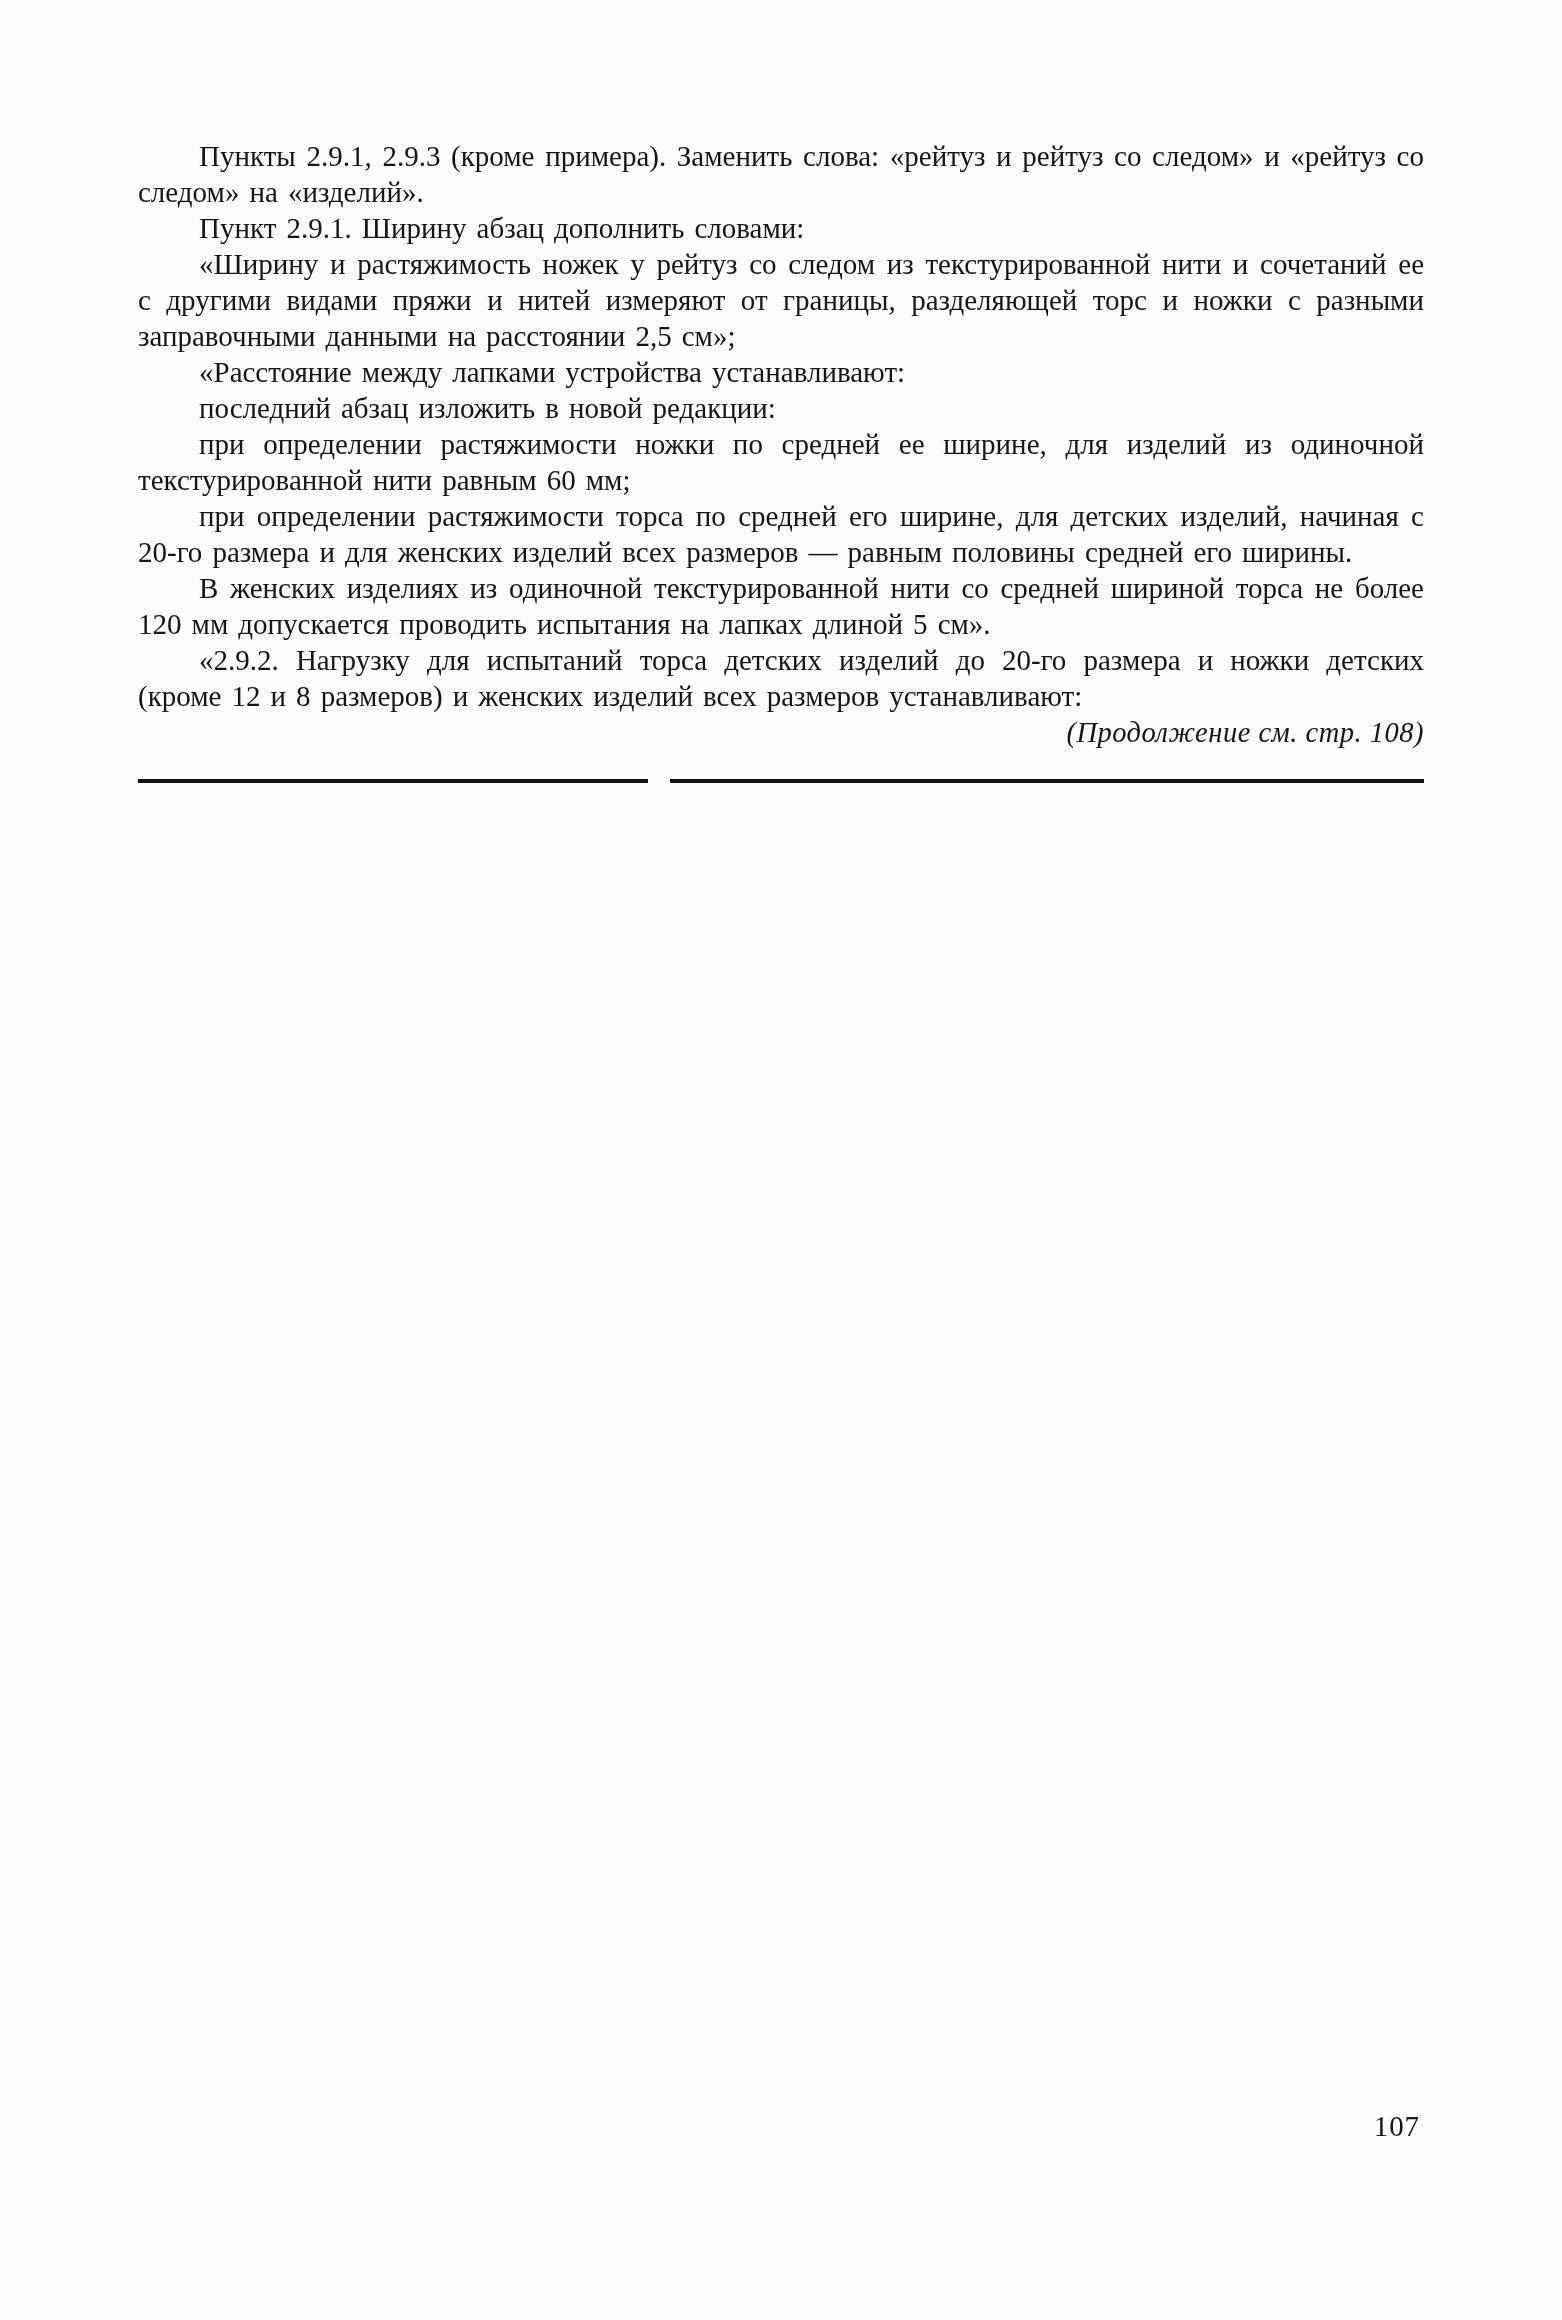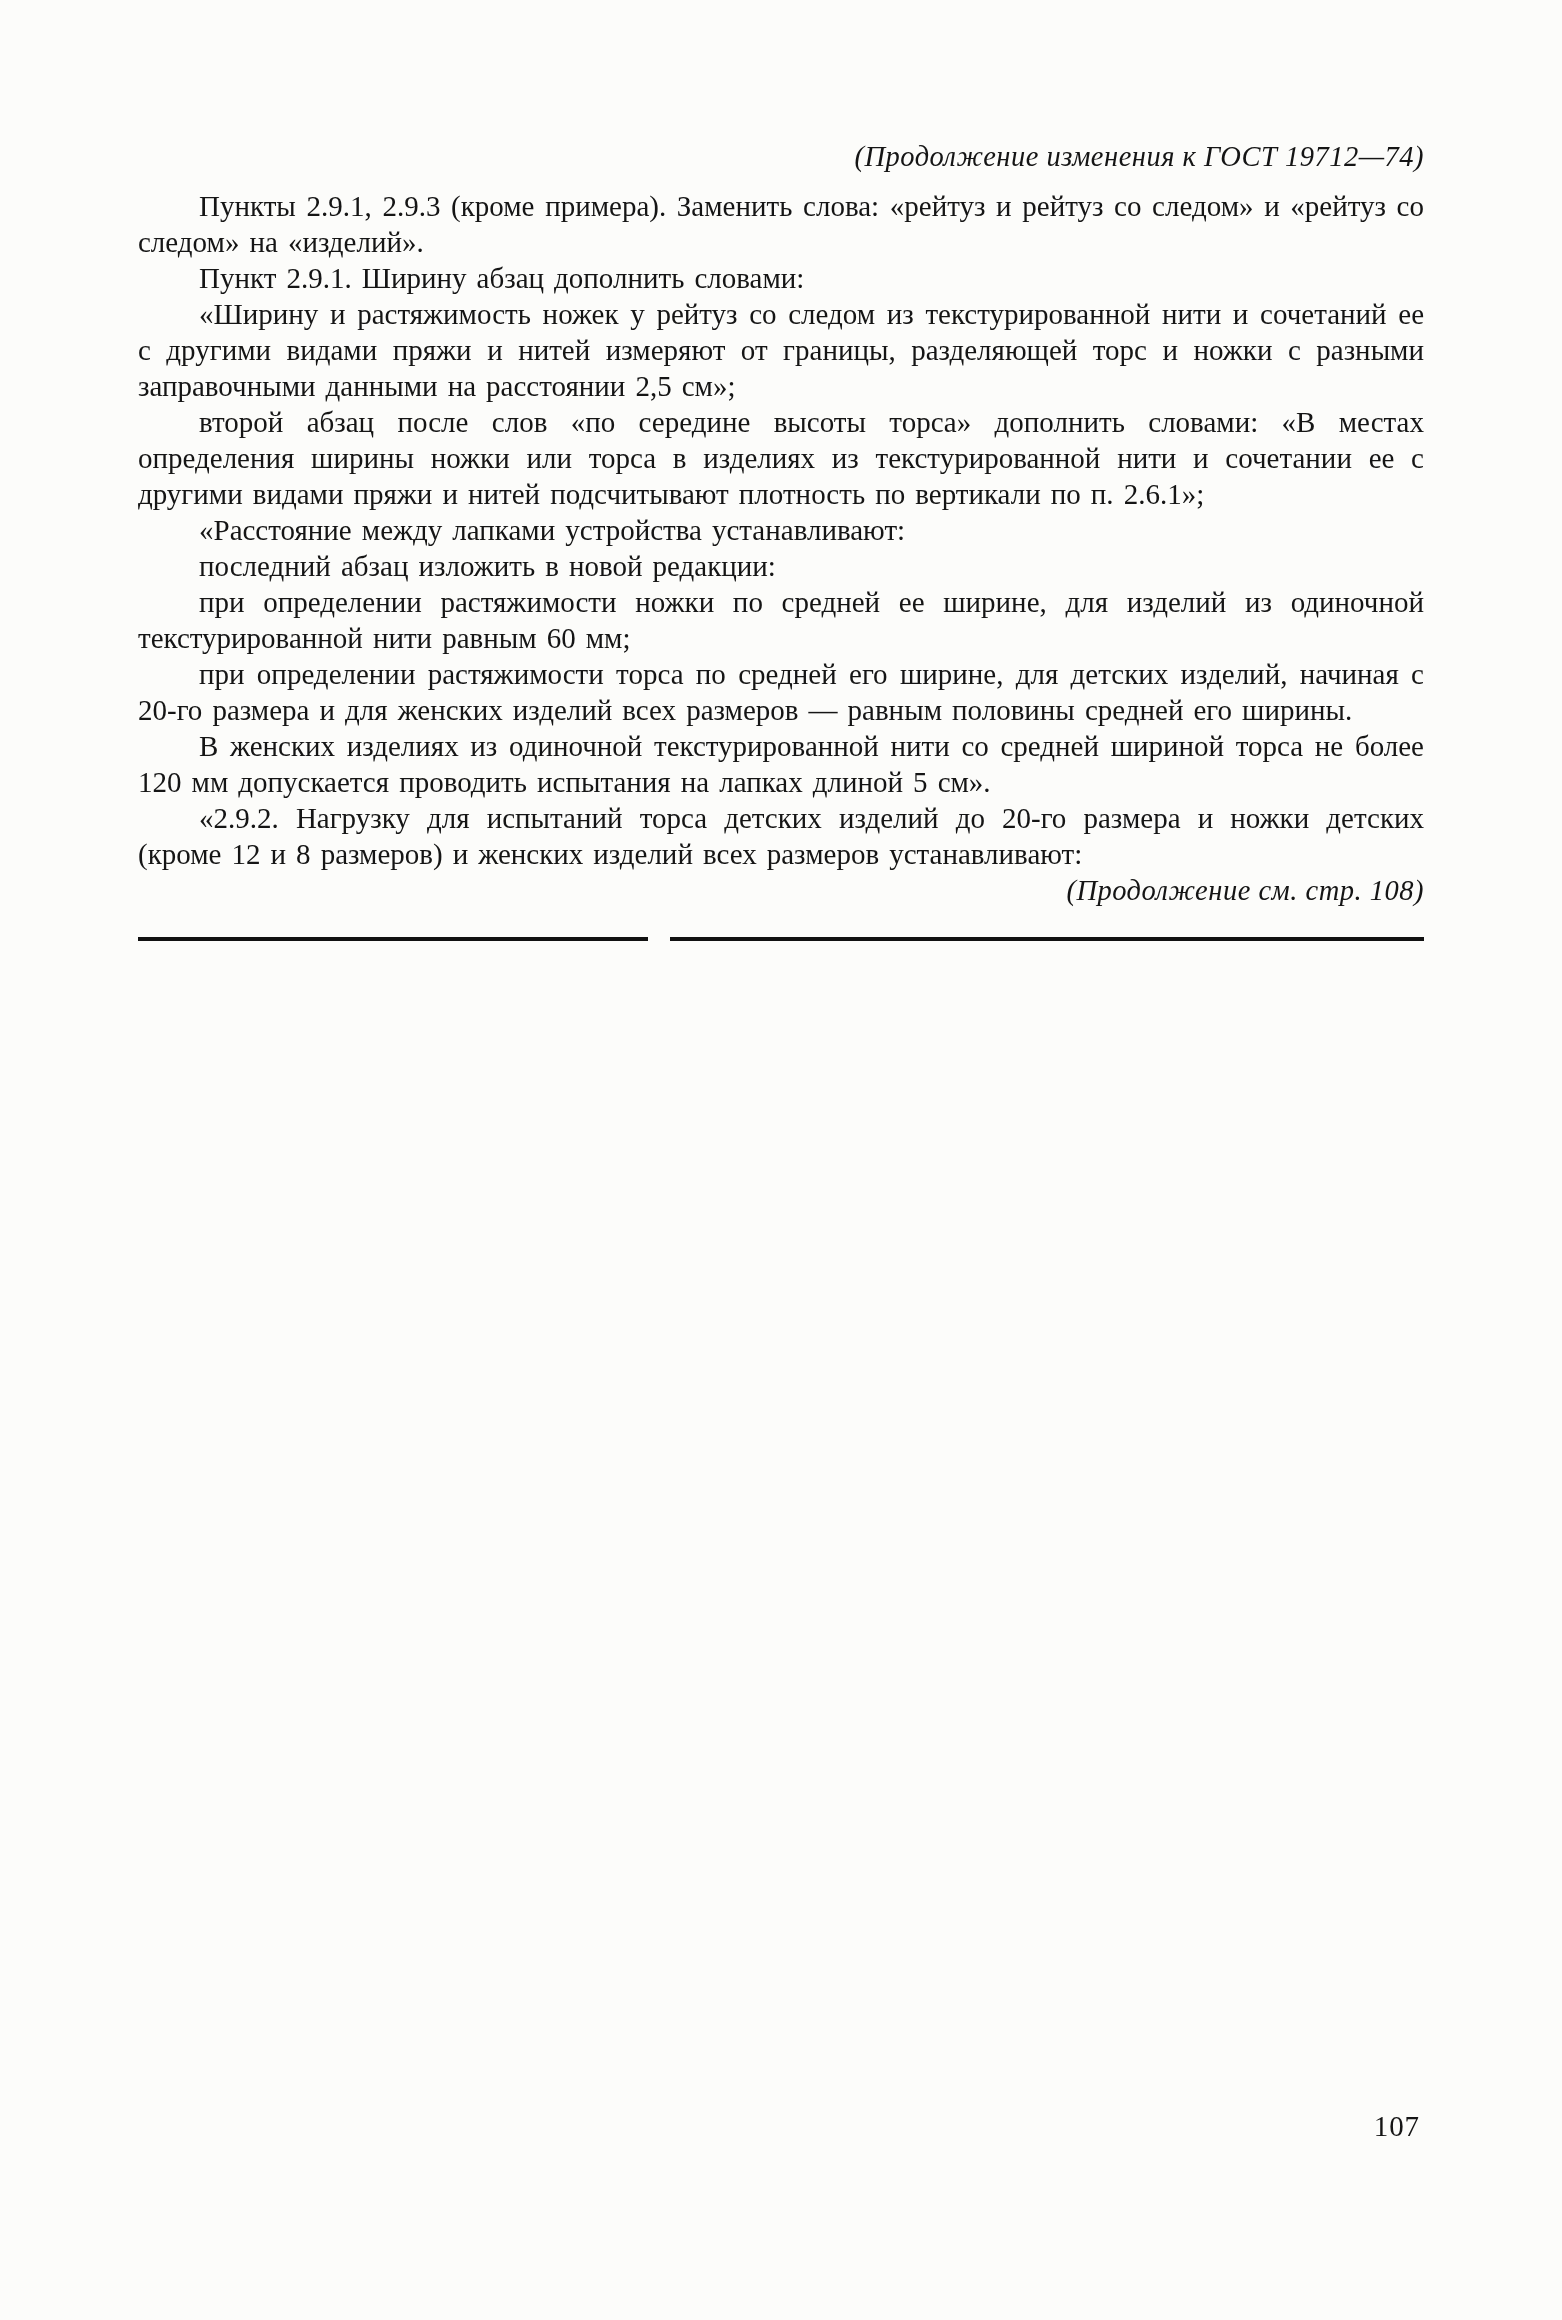--- a/index.html
+++ b/index.html
@@ -75,27 +75,25 @@
     letter-spacing: 0.9px;
     margin-left: 24px;
   }
 </style>
 </head>
 <body>
 
 <div class="page">
   <div class="content-area">
 
-    <div class="header-note">(Продолжение изменения к ГОСТ 19712—74)</div>
 
     <div class="body-text">
       <p>Пункты 2.9.1, 2.9.3 (кроме примера). Заменить слова: «рейтуз и рейтуз со следом» и «рейтуз со следом» на «изделий».</p>
       <p>Пункт 2.9.1. Ширину абзац дополнить словами:</p>
       <p>«Ширину и растяжимость ножек у рейтуз со следом из текстурированной нити и сочетаний ее с другими видами пряжи и нитей измеряют от границы, разделяющей торс и ножки с разными заправочными данными на расстоянии 2,5 см»;</p>
-      <p>второй абзац после слов «по середине высоты торса» дополнить словами: «В местах определения ширины ножки или торса в изделиях из текстурированной нити и сочетании ее с другими видами пряжи и нитей подсчитывают плотность по вертикали по п. 2.6.1»;</p>
       <p>«Расстояние между лапками устройства устанавливают:</p>
       <p>последний абзац изложить в новой редакции:</p>
       <p>при определении растяжимости ножки по средней ее ширине, для изделий из одиночной текстурированной нити равным 60 мм;</p>
       <p>при определении растяжимости торса по средней его ширине, для детских изделий, начиная с 20-го размера и для женских изделий всех размеров — равным половины средней его ширины.</p>
       <p>В женских изделиях из одиночной текстурированной нити со средней шириной торса не более 120 мм допускается проводить испытания на лапках длиной 5 см».</p>
       <p>«2.9.2. Нагрузку для испытаний торса детских изделий до 20-го размера и ножки детских (кроме 12 и 8 размеров) и женских изделий всех размеров устанавливают:</p>
     </div>
 
     <div class="footer-note">(Продолжение см. стр. 108)</div>
 

